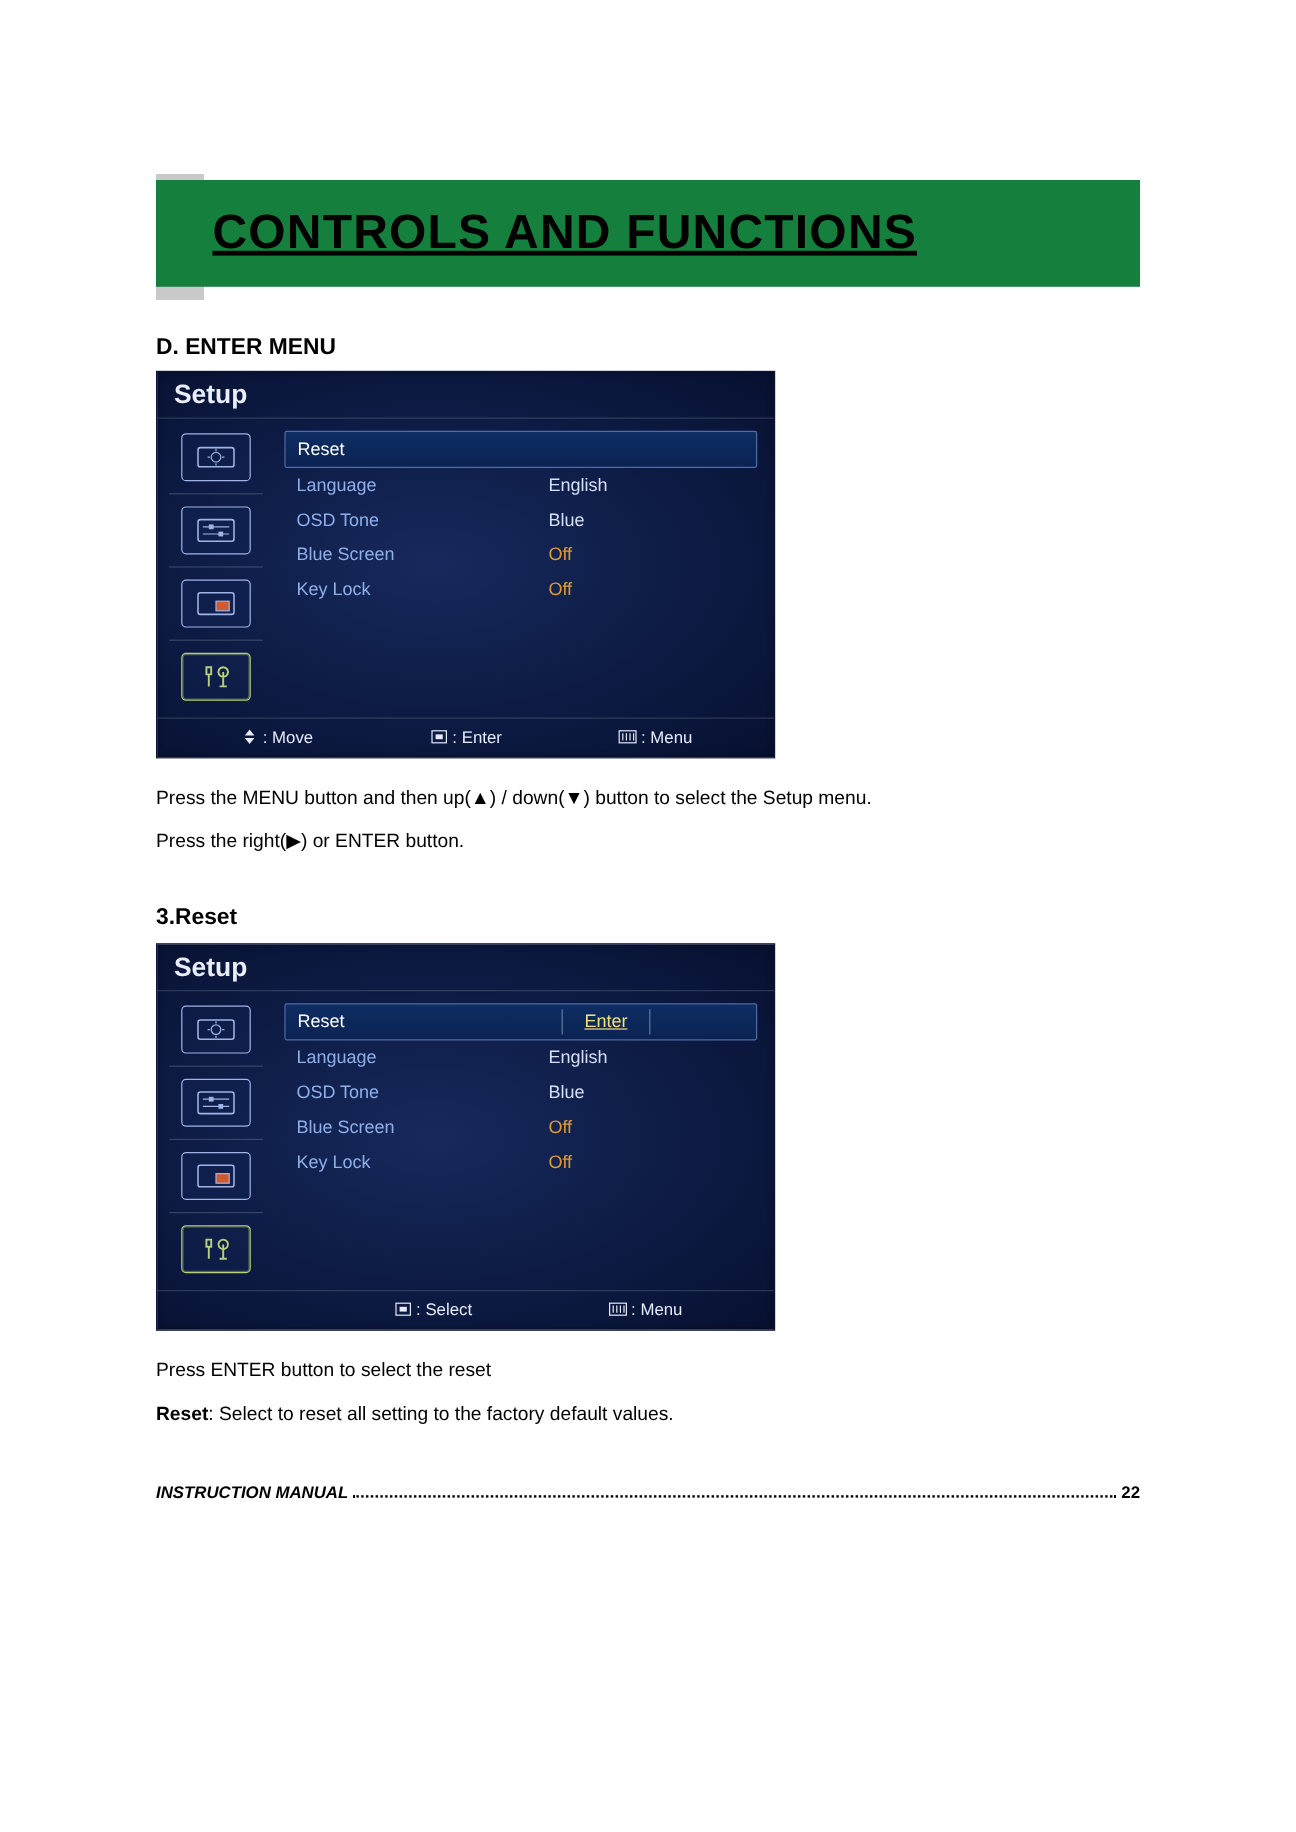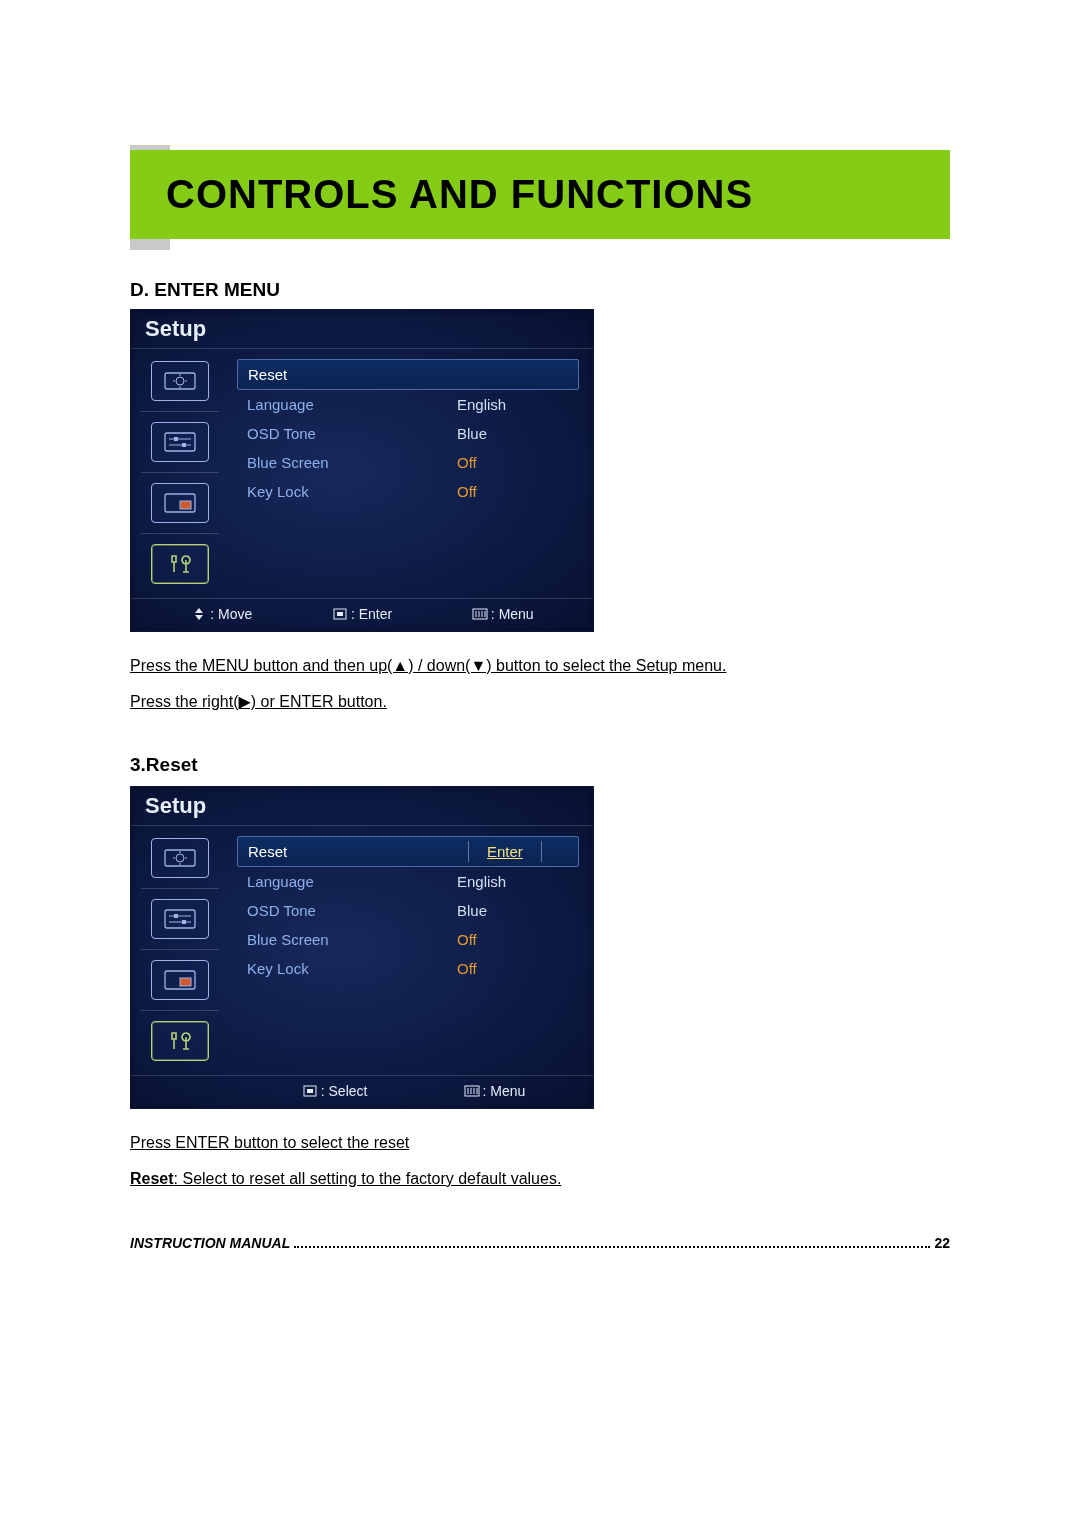--- a/index.html
+++ b/index.html
@@ -12,24 +12,25 @@
   }
   .tab-block {
     width: 40px;
     height: 105px;
     background: #c9c9c9;
     position: absolute;
     top: 145px;
     left: 130px;
   }
   .page-title-box {
-    background: #84cc16;
-    padding: 22px 42px 22px 36px;
+    background: #15803d;
+    padding: 22px 42px 22px 47px;
     margin-bottom: 40px;
     position: relative;
+    text-decoration: underline;
   }
   .page-title-box h1 {
     font-size: 40px;
     font-weight: 900;
     letter-spacing: 1px;
     font-family: Arial, Helvetica, sans-serif;
   }
   .section-heading {
     font-size: 19px;
     font-weight: bold;
@@ -37,25 +38,24 @@
   }
   .sub-heading {
     font-size: 19px;
     font-weight: bold;
     margin: 36px 0 10px 0;
   }
   .body-text {
     font-size: 16px;
     line-height: 2;
     margin: 18px 0 4px 0;
-    text-decoration: underline;
   }
   .body-text-b { font-weight: bold; }
   .osd {
-    width: 464px;
+    width: 516px;
     background: radial-gradient(ellipse at 45% 50%, #17295c 0%, #0d1b44 55%, #071030 100%);
     border: 1px solid #0b1638;
     box-shadow: 0 0 6px rgba(0,0,0,.4) inset;
     color: #d7dff5;
     position: relative;
     margin-bottom: 6px;
   }
   .osd-header {
     display: flex;
     align-items: center;

